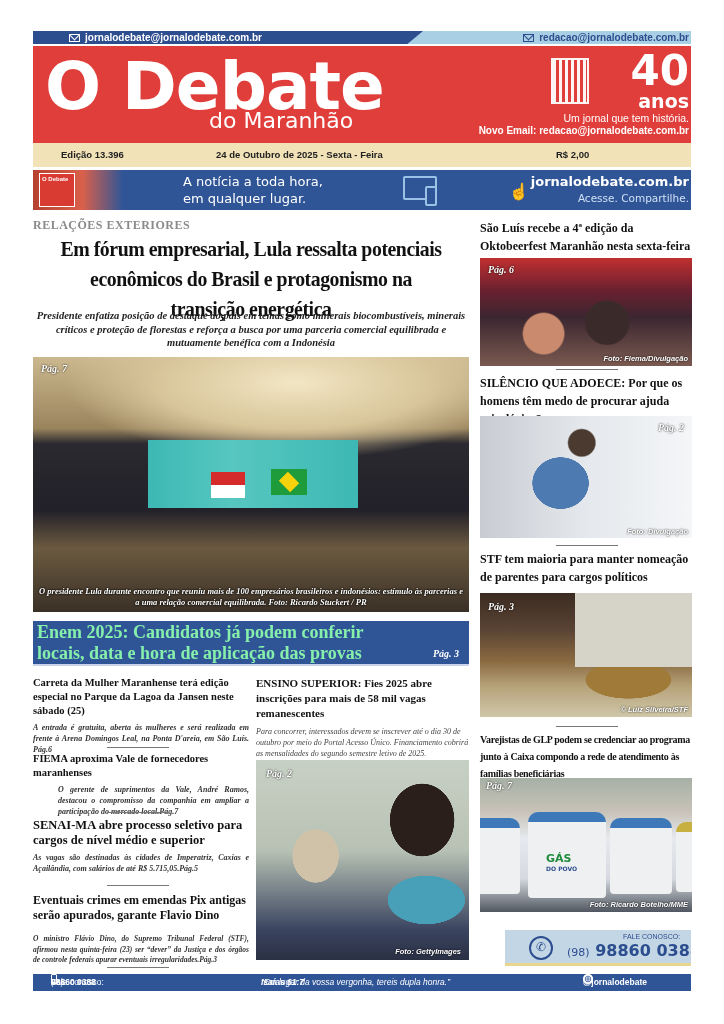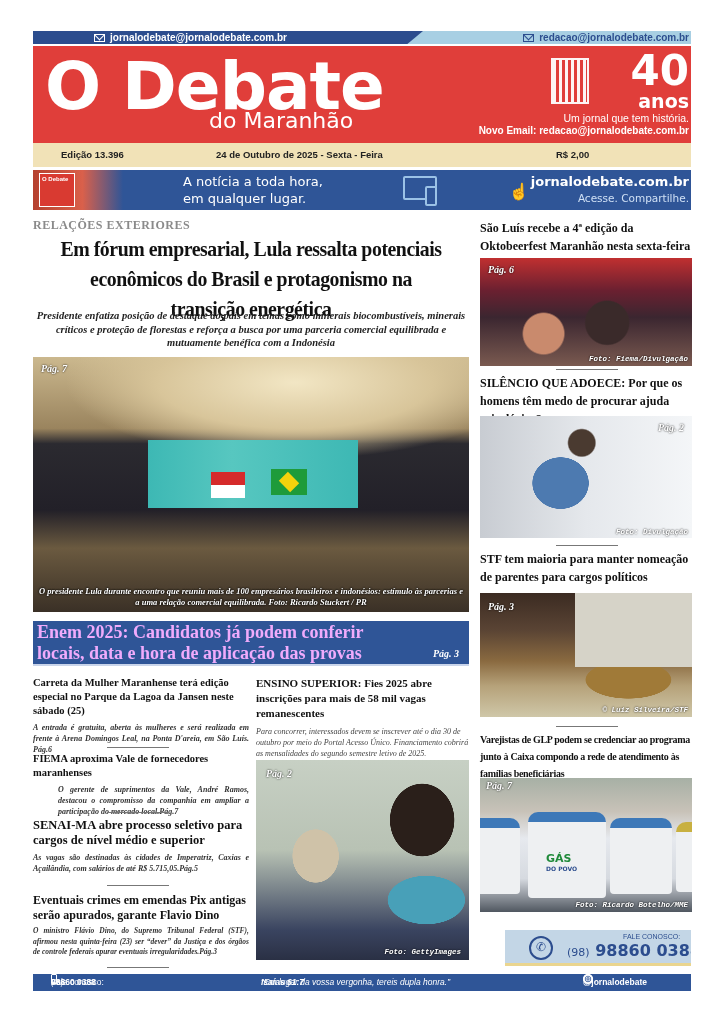--- a/index.html
+++ b/index.html
@@ -5,21 +5,21 @@
   * { box-sizing: border-box; margin: 0; padding: 0; }
   html, body { width: 724px; height: 1024px; background: #ffffff; overflow: hidden; }
   body { position: relative; font-family: "Liberation Sans", sans-serif; color: #222; }
   .abs { position: absolute; }
 
   
   .topstrip { left: 33px; top: 31px; width: 658px; height: 13px; background: #a8cfe3; }
   .topstrip .dark { position: absolute; left: 0; top: 0; height: 13px; width: 390px; background: #2c4d8e;
     clip-path: polygon(0 0, 100% 0, 96% 100%, 0 100%); }
   .topstrip .em { position: absolute; top: 0; height: 13px; line-height: 13px; font-size: 10px; font-weight: bold; }
-  .topstrip .em-left { left: 33px; color: #fff; padding-left: 28px; }
+  .topstrip .em-left { left: 8px; color: #fff; padding-left: 28px; }
   .topstrip .em-right { right: 2px; color: #2c4d8e; }
   .mail-ico { display: inline-block; width: 11px; height: 8px; border: 1.2px solid currentColor; margin-right: 5px; vertical-align: -1px; position: relative; }
   .mail-ico::after { content: ""; position: absolute; left: 1px; top: -3px; width: 6px; height: 6px; border-right: 1.2px solid currentColor; border-bottom: 1.2px solid currentColor; transform: rotate(45deg); }
 
   
   .masthead { left: 33px; top: 46px; width: 658px; height: 97px; background: #e03e3a; }
   .logo-main { position: absolute; left: 12px; top: 2px; font-family: "DejaVu Sans", sans-serif; font-weight: bold; font-size: 66px; color: #fff; letter-spacing: -1px; line-height: 78px; }
   .logo-sub { position: absolute; left: 176px; top: 60px; font-family: "DejaVu Sans", sans-serif; font-size: 22px; color: #fff; line-height: 30px; }
   .qr { position: absolute; left: 518px; top: 12px; width: 38px; height: 46px; background:
       repeating-linear-gradient(90deg, #fff 0 3px, transparent 3px 6px),
@@ -44,35 +44,35 @@
   .banner .site { position: absolute; right: 2px; top: 4px; color: #fff; font-family: "DejaVu Sans", sans-serif; font-weight: bold; font-size: 13px; line-height: 16px; }
   .banner .share { position: absolute; right: 2px; top: 21px; color: #cfe0f5; font-family: "DejaVu Sans", sans-serif; font-size: 10.5px; line-height: 14px; }
 
   
   .kicker { left: 33px; top: 218px; font-family: "Liberation Serif", serif; font-weight: bold; font-size: 12px; color: #8a8a8a; letter-spacing: .5px; }
   .lead-title { left: 30px; top: 234px; width: 442px; text-align: center; font-family: "Liberation Serif", serif; font-weight: bold; font-size: 22px; line-height: 30px; color: #111; transform: scaleX(.9); transform-origin: center top; letter-spacing: -0.5px; }
   .lead-sub { left: 33px; top: 309px; width: 436px; text-align: center; font-family: "Liberation Serif", serif; font-style: italic; font-weight: bold; font-size: 10.5px; line-height: 13.5px; color: #222; }
 
   .photo { overflow: hidden; }
   .pag { position: absolute; font-family: "Liberation Serif", serif; font-style: italic; font-weight: bold; font-size: 10px; color: #fff; text-shadow: 0 0 2px #000; }
-  .credit { position: absolute; font-family: Liberation Mono, monospace; font-style: italic; font-weight: bold; font-size: 7.5px; color: #fff; text-shadow: 0 0 2px #000; }
+  .credit { position: absolute; font-family: Liberation Sans, sans-serif; font-style: italic; font-weight: bold; font-size: 7.5px; color: #fff; text-shadow: 0 0 2px #000; }
 
   .lead-photo { left: 33px; top: 357px; width: 436px; height: 255px;
     background:
       radial-gradient(ellipse 70% 40% at 60% 10%, #f2e6c4 0%, #d8c59a 45%, transparent 75%),
       linear-gradient(180deg, #cbb88e 0%, #9a845e 28%, #2b2a30 34%, #222028 60%, #6b5a40 75%, #3a3026 100%); }
   .lead-photo .screen { position: absolute; left: 115px; top: 83px; width: 210px; height: 68px; background: linear-gradient(90deg, #3db8b4, #57c7c0 40%, #3db8b4); }
   .lead-photo .flag-id { position: absolute; left: 178px; top: 115px; width: 34px; height: 26px; background: linear-gradient(180deg, #d52b2b 50%, #fff 50%); }
   .lead-photo .flag-br { position: absolute; left: 238px; top: 112px; width: 36px; height: 26px; background: #1e9b3a; }
   .lead-photo .flag-br::after { content: ""; position: absolute; left: 8px; top: 5px; width: 20px; height: 16px; background: #f5d20c; transform: rotate(45deg) scale(.8); }
   .lead-photo .caption { position: absolute; left: 4px; bottom: 4px; width: 428px; text-align: center; font-family: "Liberation Serif", serif; font-style: italic; font-weight: bold; font-size: 8.5px; line-height: 11px; color: #fff; text-shadow: 0 0 2px #000, 0 0 2px #000; }
 
   
   .enem { left: 33px; top: 621px; width: 436px; height: 45px; background: #2f5597; border-bottom: 2px solid #c9d4ea; }
-  .enem .t { position: absolute; left: 4px; top: 1px; font-family: "Liberation Serif", serif; font-weight: bold; font-size: 18px; line-height: 21px; color: #f0abfc; }
+  .enem .t { position: absolute; left: 4px; top: 1px; font-family: "Liberation Serif", serif; font-weight: bold; font-size: 18px; line-height: 21px; color: #86efac; }
   .enem .p { position: absolute; right: 10px; top: 27px; font-family: "Liberation Serif", serif; font-style: italic; font-weight: bold; font-size: 10px; color: #fff; }
 
   
   .story-h { font-family: "Liberation Serif", serif; font-weight: bold; color: #111; transform-origin: left top; }
   .story-s { font-family: "Liberation Serif", serif; font-style: italic; font-weight: bold; color: #333; font-size: 8px; line-height: 11px; text-align: justify; }
   .rule { height: 1px; background: #777; }
 
   
   .right-h { font-family: "Liberation Serif", serif; font-weight: bold; color: #111; font-size: 12px; line-height: 18px; }
 
@@ -183,21 +183,21 @@
 <div class="abs rule" style="left:107px;top:812px;width:62px;"></div>
 
 <div class="abs" style="left:33px;top:818px;width:216px;">
   <div class="story-h" style="font-size:12.5px;line-height:15px;">SENAI-MA abre processo seletivo para cargos de nível médio e superior</div>
   <div class="story-s" style="margin-top:4px;">As vagas são destinadas às cidades de Imperatriz, Caxias e Açailândia, com salários de até R$ 5.715,05.Pág.5</div>
 </div>
 <div class="abs rule" style="left:107px;top:885px;width:62px;"></div>
 
 <div class="abs" style="left:33px;top:893px;width:216px;">
   <div class="story-h" style="font-size:12px;line-height:15px;">Eventuais crimes em emendas Pix antigas serão apurados, garante Flavio Dino</div>
-  <div class="story-s" style="margin-top:3px;font-size:7.5px;line-height:10.5px;">O ministro Flávio Dino, do Supremo Tribunal Federal (STF), afirmou nesta quinta-feira (23) ser “dever” da Justiça e dos órgãos de controle federais apurar eventuais irregularidades.Pág.3</div>
+  <div class="story-s" style="margin-top:11px;font-size:7.5px;line-height:10.5px;">O ministro Flávio Dino, do Supremo Tribunal Federal (STF), afirmou nesta quinta-feira (23) ser “dever” da Justiça e dos órgãos de controle federais apurar eventuais irregularidades.Pág.3</div>
 </div>
 <div class="abs rule" style="left:107px;top:967px;width:62px;"></div>
 
 <div class="abs" style="left:256px;top:676px;width:213px;">
   <div class="story-h" style="font-size:11px;line-height:15px;">ENSINO SUPERIOR: Fies 2025 abre inscrições para mais de 58 mil vagas remanescentes</div>
   <div style="margin-top:5px;font-family:'Liberation Serif',serif;font-style:italic;font-size:8px;line-height:11px;color:#444;">Para concorrer, interessados devem se inscrever até o dia 30 de outubro por meio do Portal Acesso Único. Financiamento cobrirá as mensalidades do segundo semestre letivo de 2025.</div>
 </div>
 <div class="abs photo students">
   <div class="pag" style="left:10px;top:8px">Pág. 2</div>
   <div class="credit" style="right:8px;bottom:4px">Foto: GettyImages</div>

